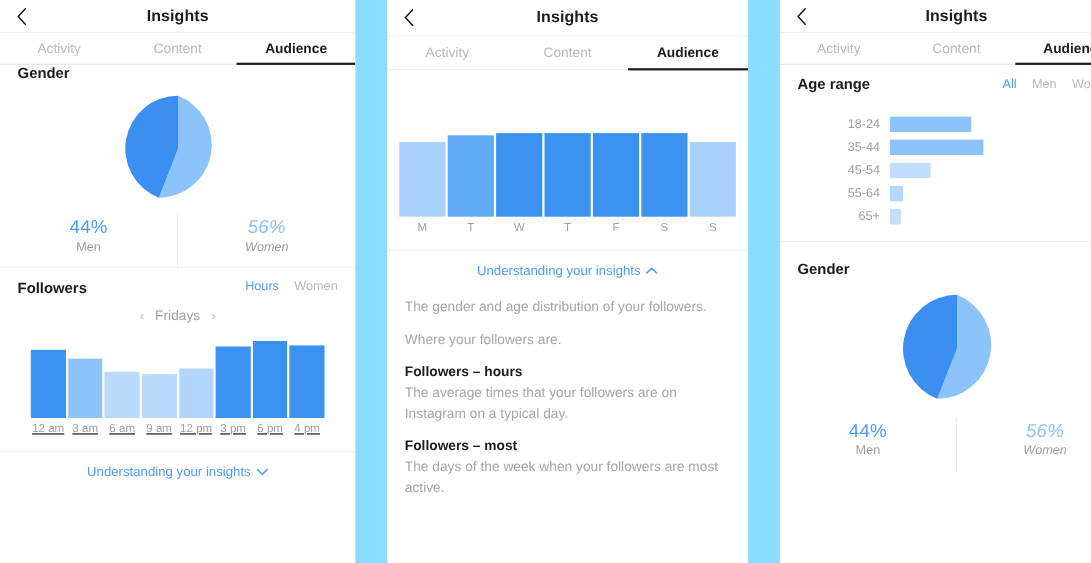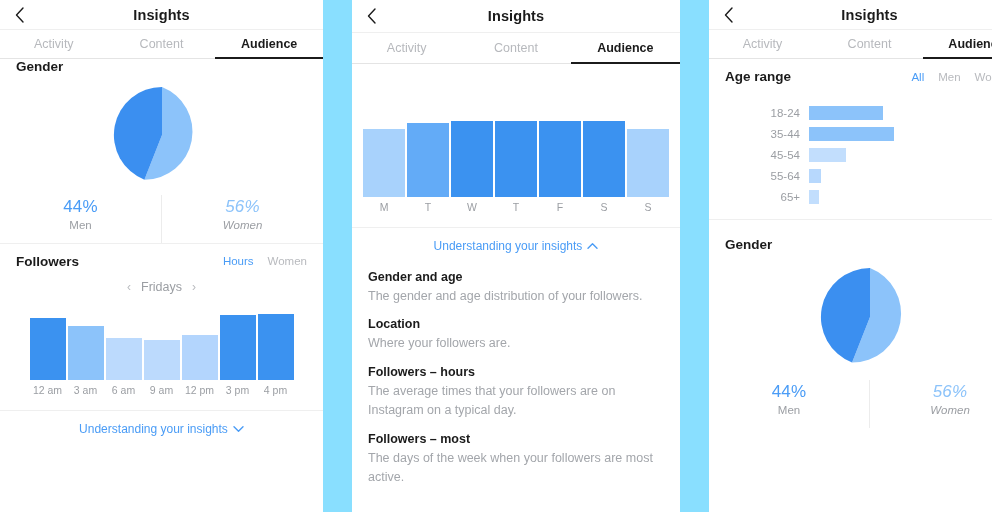--- a/index.html
+++ b/index.html
@@ -196,21 +196,21 @@
             <div class="toggle">Women</div>
           </div>
         </div>
 
         <div class="stepper" style="margin-top:2px;">
           <span class="arrow">‹</span>
           <span>Fridays</span>
           <span class="arrow">›</span>
         </div>
 
-        <div class="vbars" style="margin-top:20px;padding:0 28px;gap:2px;height:82px;">
+        <div class="vbars" style="margin-top:20px;padding:0 28px;gap:2px;height:82px;text-decoration:underline;">
           <div class="vbar-col" style="width:36px">
             <div class="vbar" style="height:62px;background:#3b92f0;"></div>
             <div class="vbar-lbl">12 am</div>
           </div>
           <div class="vbar-col" style="width:36px">
             <div class="vbar" style="height:54px;background:#8cc3fa;"></div>
             <div class="vbar-lbl">3 am</div>
           </div>
           <div class="vbar-col" style="width:36px">
             <div class="vbar" style="height:42px;background:#bcdafd;"></div>
@@ -220,20 +220,24 @@
             <div class="vbar" style="height:40px;background:#bcdafd;"></div>
             <div class="vbar-lbl">9 am</div>
           </div>
           <div class="vbar-col" style="width:36px">
             <div class="vbar" style="height:45px;background:#b3d5fd;"></div>
             <div class="vbar-lbl">12 pm</div>
           </div>
           <div class="vbar-col" style="width:36px">
             <div class="vbar" style="height:65px;background:#3b92f0;"></div>
             <div class="vbar-lbl">3 pm</div>
+          </div>
+          <div class="vbar-col" style="width:36px">
+            <div class="vbar" style="height:70px;background:#3b92f0;"></div>
+            <div class="vbar-lbl">6 pm</div>
           </div>
           <div class="vbar-col" style="width:36px">
             <div class="vbar" style="height:66px;background:#3b92f0;"></div>
             <div class="vbar-lbl">4 pm</div>
           </div>
         </div>
       </div>
 
       <div class="sep" style="margin-top:14px;"></div>
 
@@ -301,25 +305,23 @@
 
       <div class="expander">
         <span>Understanding your insights</span>
         <svg width="11" height="8" viewBox="0 0 11 8">
             <polyline points="1,6.2 5.5,1.8 10,6.2" fill="none" stroke="#4a9cf6" stroke-width="1.4" stroke-linecap="round" stroke-linejoin="round"></polyline>
           </svg>
       </div>
 
       <div class="gloss">
         <div class="g-item">
-          <div class="g-term">Gender and age</div>
           <div class="g-def">The gender and age distribution of your followers.</div>
         </div>
         <div class="g-item">
-          <div class="g-term">Location</div>
           <div class="g-def">Where your followers are.</div>
         </div>
         <div class="g-item">
           <div class="g-term">Followers – hours</div>
           <div class="g-def">The average times that your followers are on Instagram on a typical day.</div>
         </div>
         <div class="g-item">
           <div class="g-term">Followers – most</div>
           <div class="g-def">The days of the week when your followers are most active.</div>
         </div>

